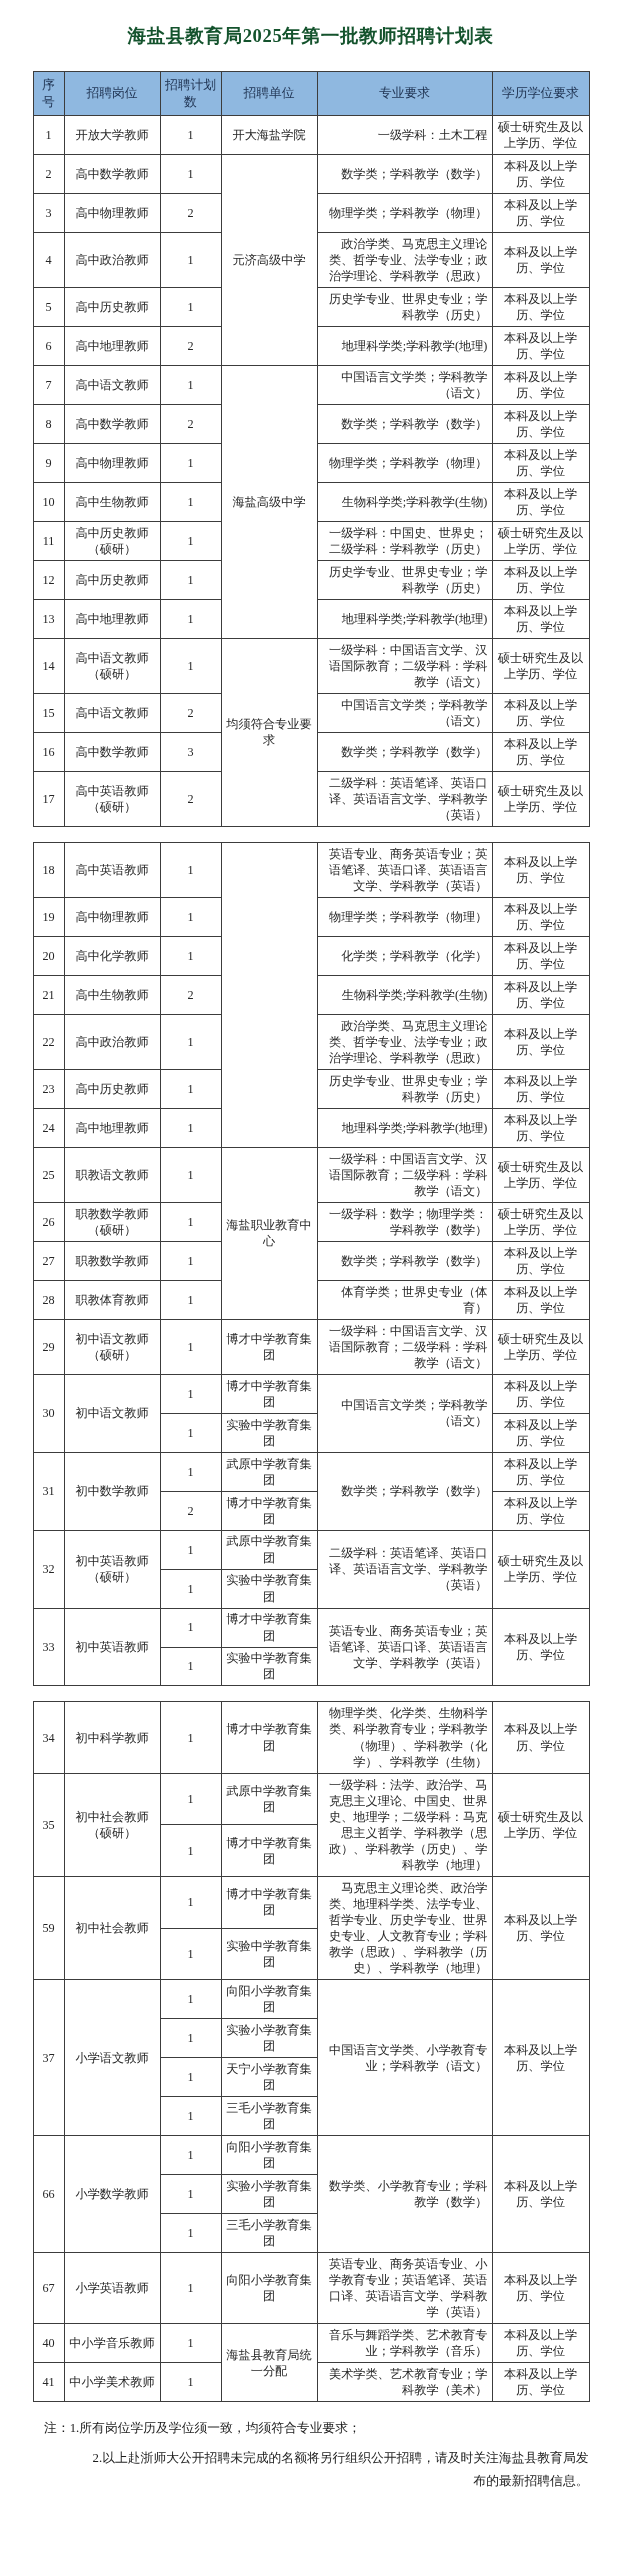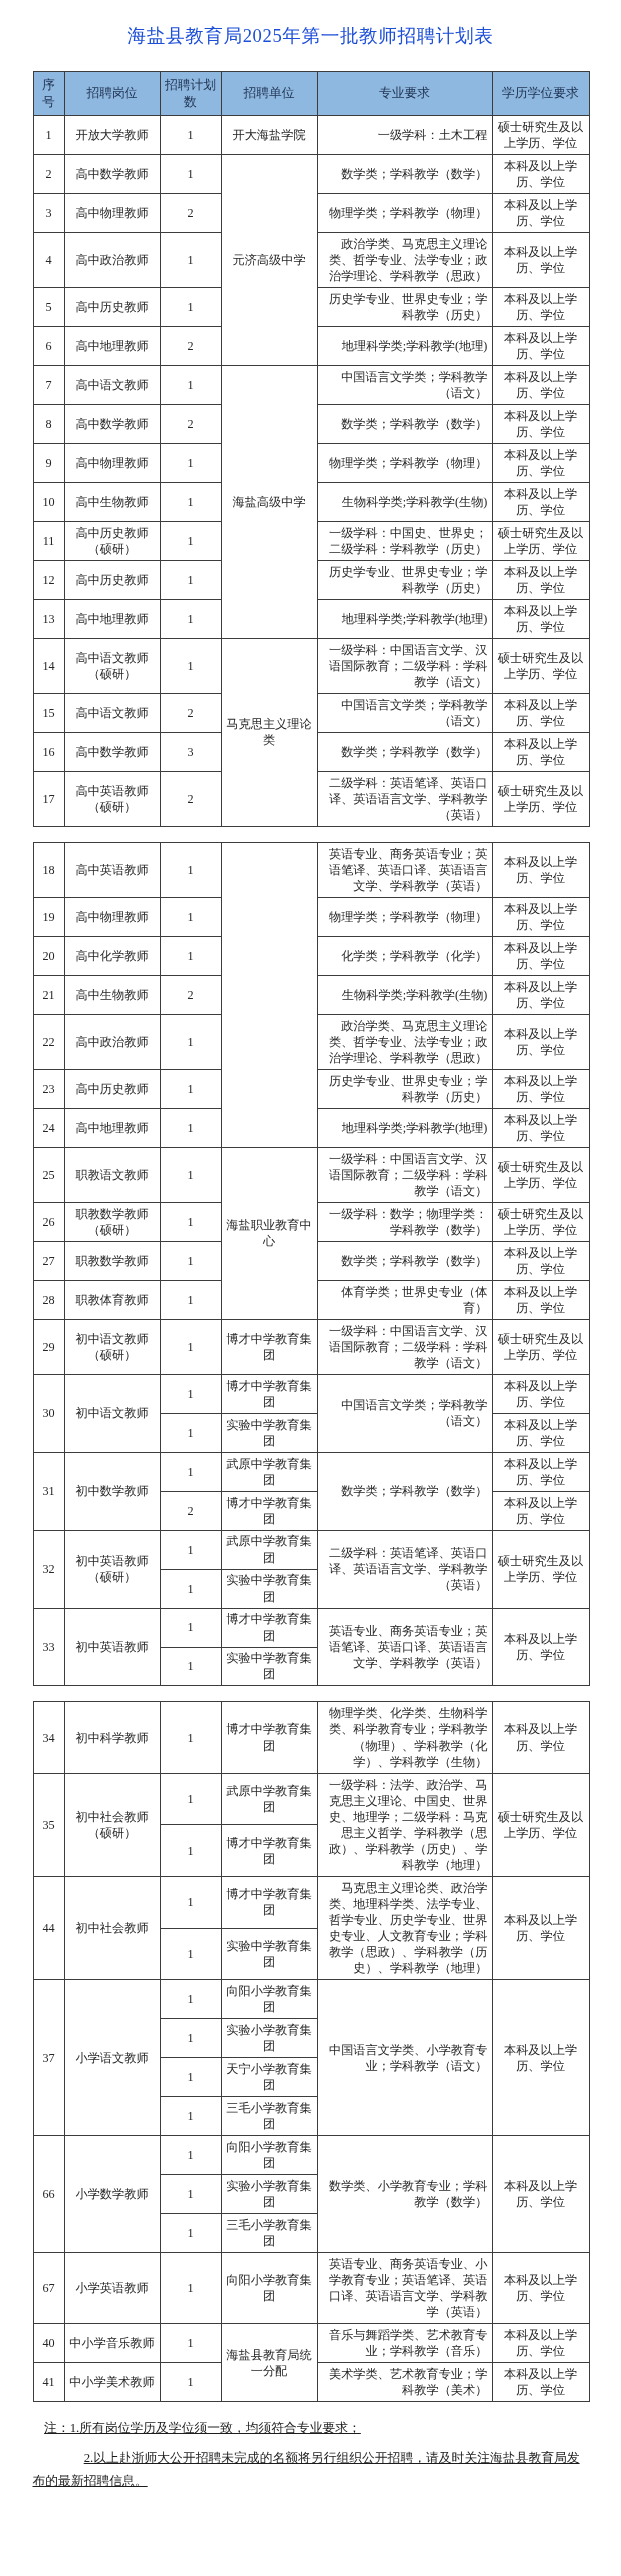--- a/index.html
+++ b/index.html
@@ -16,23 +16,23 @@
     color:var(--text);
   }
   .page{
     width:556px;
     margin:0 auto;
     padding-top:17.4px;
     padding-bottom:23px;
   }
   h1.title{
     font-size:18.6px;
-    font-weight:normal;
+    font-weight:bold;
     text-align:center;
-    color:#1d4ed8;
+    color:#14532d;
     margin:5.8px 0 22px 0;
     letter-spacing:0.6px;
   }
   table.grid{
     border-collapse:collapse;
     table-layout:fixed;
     width:556px;
     margin:0 0 15px 0;
   }
   table.grid th, table.grid td{
@@ -55,23 +55,23 @@
   td.seq, td.cnt, td.unit, td.pos, td.deg{ text-align:center; }
   td.major{ text-align:right; padding-left:7px; padding-right:5.8px; }
   td.pos{ white-space:pre-line; }
   td{ height:31px; }
   .notes{
     margin-top:8.1px;
     font-size:12.8px;
     line-height:1.85;
     color:#1d1d1d;
   }
-  .notes p{ margin:0 0 5.8px 0;text-decoration:underline; }
+  .notes p{ margin:0 0 5.8px 0; }
   .notes p.n1{ margin-left:11.6px; }
-  .notes p.n2{ text-indent:4em; }
+  .notes p.n2{ text-indent:4em;text-align:right; }
 </style>
 </head>
 <body>
 
 <div class="page">
   <h1 class="title">海盐县教育局2025年第一批教师招聘计划表</h1>
 
   <div id="tables">
       <table class="grid">
         <colgroup>
@@ -184,21 +184,21 @@
             <td class="pos">高中地理教师</td>
             <td class="cnt">1</td>
             <td class="major">地理科学类;学科教学(地理)</td>
             <td class="deg">本科及以上学历、学位</td>
           </tr>
           <tr>
             <td class="seq">14</td>
             <td class="pos">高中语文教师
 （硕研）</td>
             <td class="cnt">1</td>
-            <td class="unit" rowspan="4">马克思主义理论类</td>
+            <td class="unit" rowspan="4">均须符合专业要求</td>
             <td class="major">一级学科：中国语言文学、汉语国际教育；二级学科：学科教学（语文）</td>
             <td class="deg">硕士研究生及以上学历、学位</td>
           </tr>
           <tr>
             <td class="seq">15</td>
             <td class="pos">高中语文教师</td>
             <td class="cnt">2</td>
             <td class="major">中国语言文学类；学科教学（语文）</td>
             <td class="deg">本科及以上学历、学位</td>
           </tr>
@@ -396,21 +396,21 @@
             <td class="cnt">1</td>
             <td class="unit">武原中学教育集团</td>
             <td class="major" rowspan="2">一级学科：法学、政治学、马克思主义理论、中国史、世界史、地理学；二级学科：马克思主义哲学、学科教学（思政）、学科教学（历史）、学科教学（地理）</td>
             <td class="deg" rowspan="2">硕士研究生及以上学历、学位</td>
           </tr>
           <tr>
             <td class="cnt">1</td>
             <td class="unit">博才中学教育集团</td>
           </tr>
           <tr>
-            <td class="seq" rowspan="2">44</td>
+            <td class="seq" rowspan="2">59</td>
             <td class="pos" rowspan="2">初中社会教师</td>
             <td class="cnt">1</td>
             <td class="unit">博才中学教育集团</td>
             <td class="major" rowspan="2">马克思主义理论类、政治学类、地理科学类、法学专业、哲学专业、历史学专业、世界史专业、人文教育专业；学科教学（思政）、学科教学（历史）、学科教学（地理）</td>
             <td class="deg" rowspan="2">本科及以上学历、学位</td>
           </tr>
           <tr>
             <td class="cnt">1</td>
             <td class="unit">实验中学教育集团</td>
           </tr>

